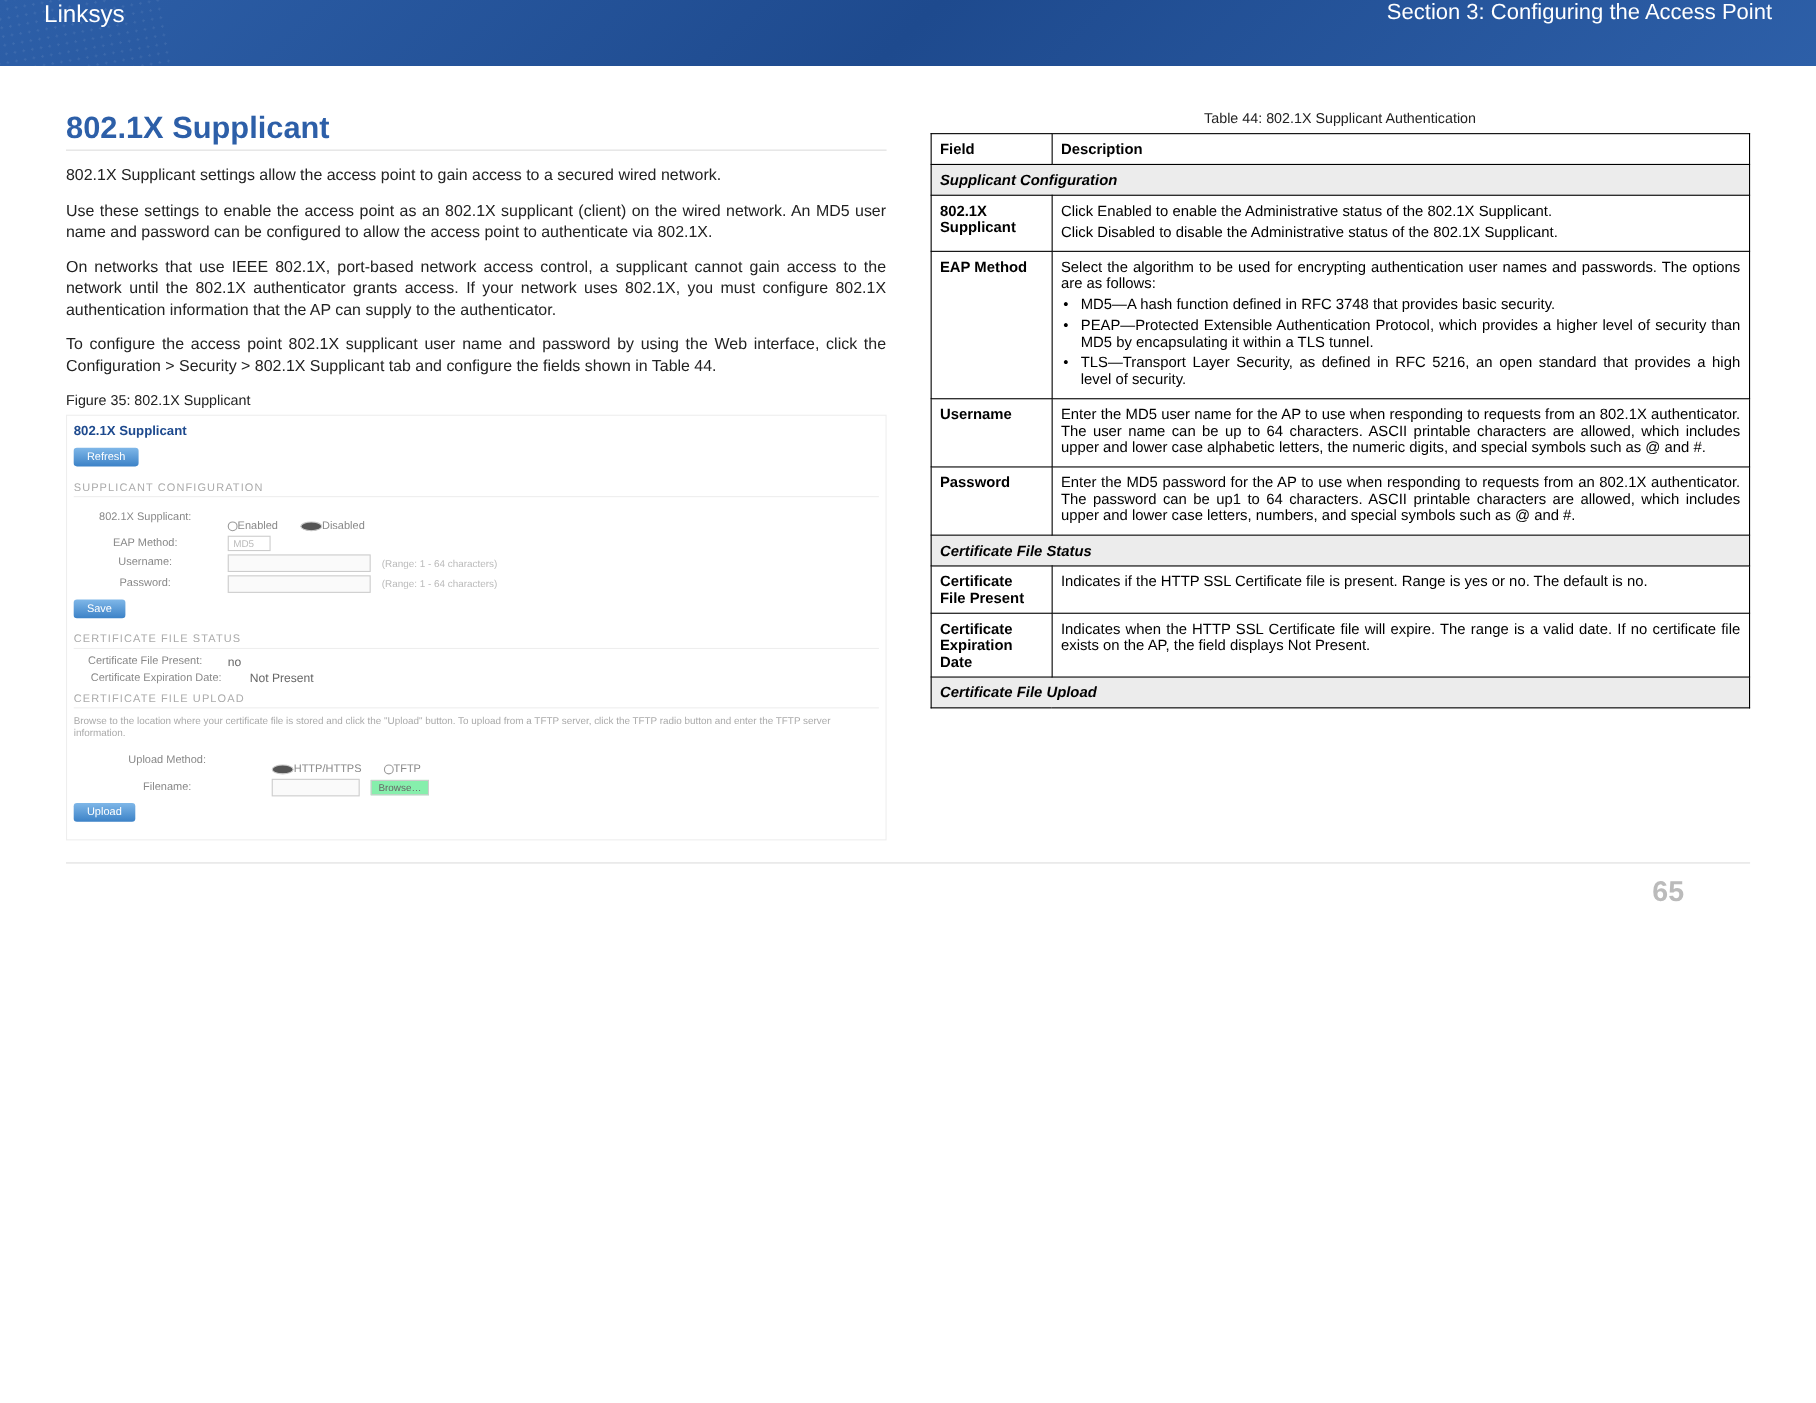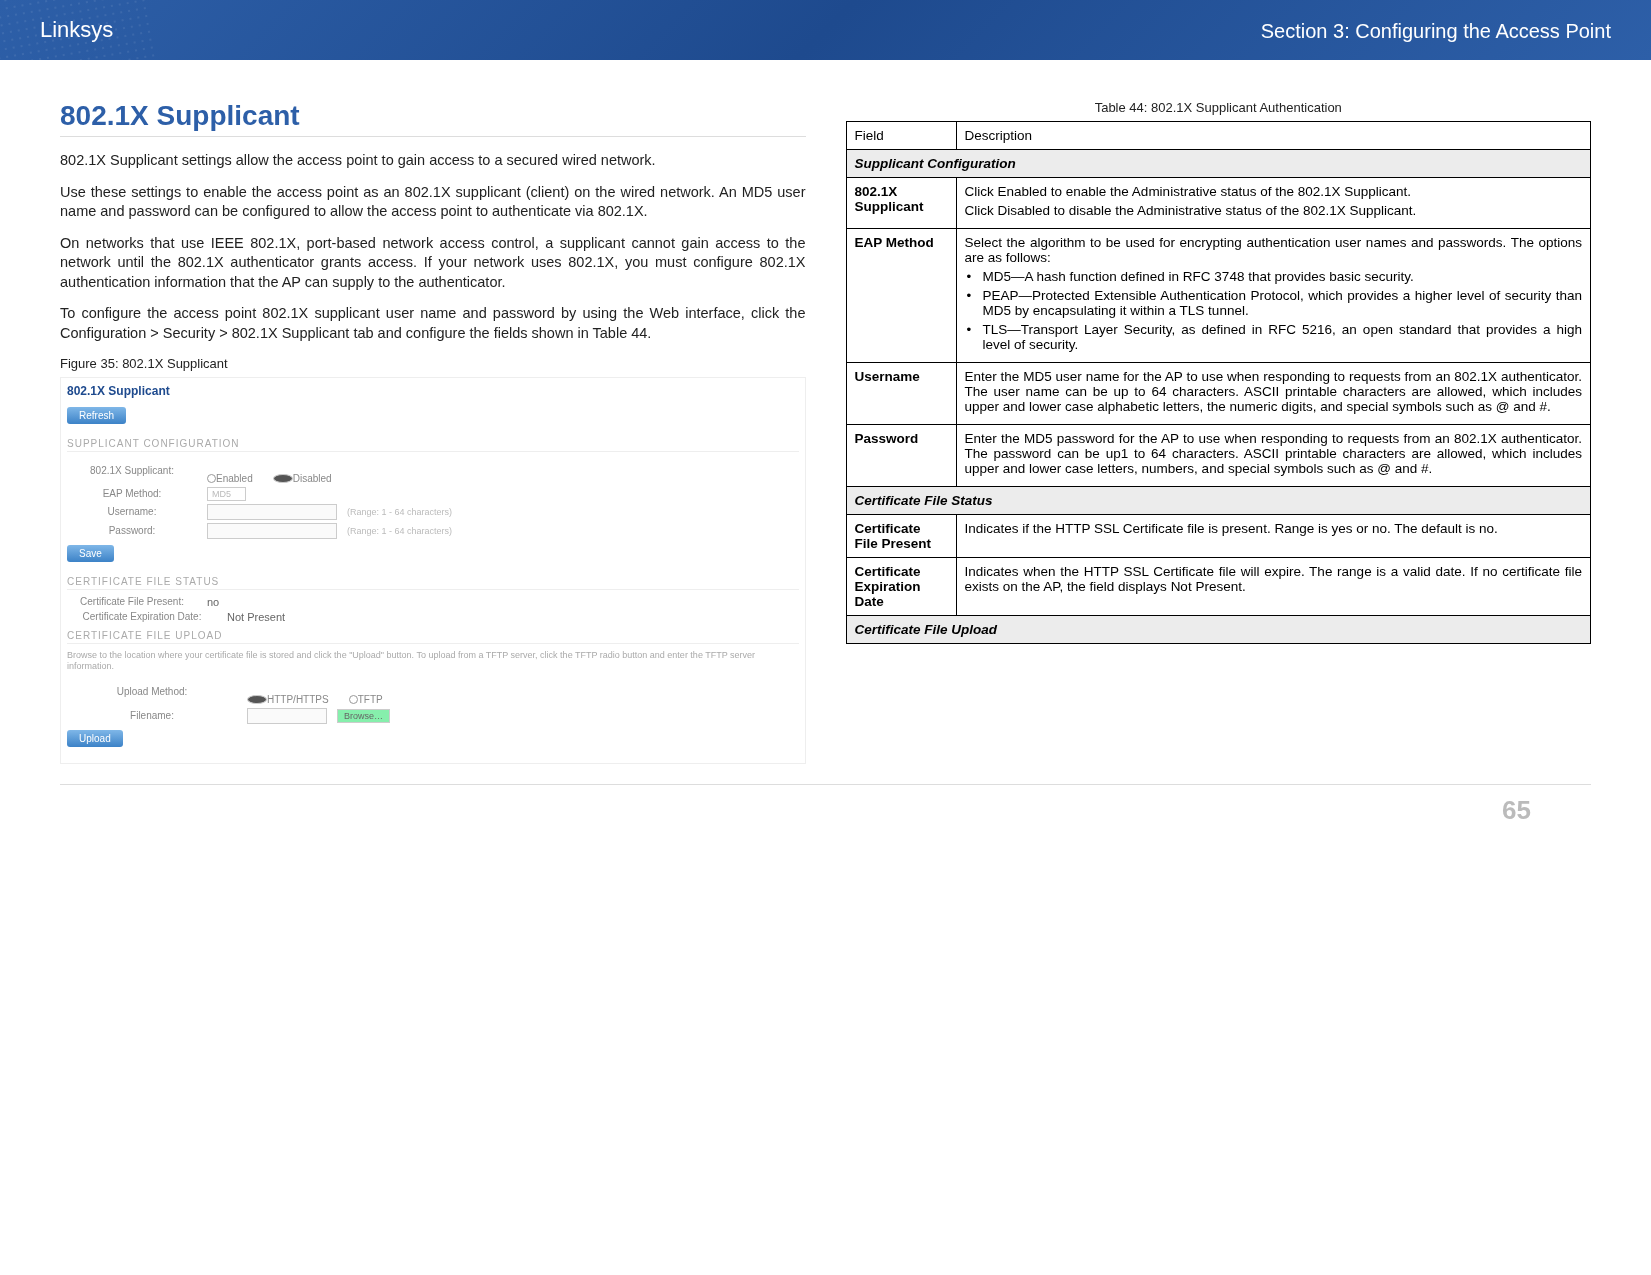--- a/index.html
+++ b/index.html
@@ -1,30 +1,30 @@
 <!DOCTYPE html>
 <html><head>
 <meta charset="utf-8">
 <style>
   * { margin: 0; padding: 0; box-sizing: border-box; }
   body { font-family: "Myriad Pro", "Segoe UI", Arial, sans-serif; background: #fff; width: 1651px; }
-  .header { background: linear-gradient(135deg, #2d5fa8 0%, #1e4a8e 50%, #2d5fa8 100%); color: #fff; height: 60px; display: flex; justify-content: space-between; align-items: flex-end; padding: 17px 40px; position: relative; overflow: hidden; }
+  .header { background: linear-gradient(135deg, #2d5fa8 0%, #1e4a8e 50%, #2d5fa8 100%); color: #fff; height: 60px; display: flex; justify-content: space-between; align-items: flex-start; padding: 0 40px; position: relative; overflow: hidden; }
   .header::before { content: ""; position: absolute; left: -40px; top: -20px; width: 200px; height: 200px; background: radial-gradient(circle, rgba(255,255,255,0.08) 1px, transparent 1px); background-size: 8px 8px; transform: rotate(-10deg); }
   .brand { font-size: 22px; font-weight: 400; z-index: 1; }
   .section-title { font-size: 20px; z-index: 1; }
   .page { padding: 40px 60px 20px 60px; display: flex; gap: 40px; }
   .col { flex: 1; }
   .h1 { color: #2d5fa8; font-size: 28px; font-weight: 700; margin-bottom: 4px; }
   .h1-rule { border-bottom: 1px solid #ddd; margin-bottom: 14px; }
   .para { font-size: 14.5px; line-height: 1.35; color: #222; text-align: justify; margin-bottom: 12px; }
   .fig-caption { font-size: 13px; color: #222; margin-bottom: 6px; }
   .table-caption { font-size: 13px; color: #222; text-align: center; margin-bottom: 6px; }
   table.desc { border-collapse: collapse; width: 100%; font-size: 13.5px; }
   table.desc td, table.desc th { border: 1px solid #000; padding: 6px 8px; vertical-align: top; text-align: left; }
-  table.desc th { font-weight: 400; margin-left: 27px; }
+  table.desc th { font-weight: 700; margin-left: 27px; }
   .sect-row td { background: #ececec; font-style: italic; font-weight: 700; }
   .field-cell { font-weight: 700; width: 110px; }
   .desc-cell ul { list-style: none; margin-top: 4px; }
   .desc-cell li { position: relative; padding-left: 18px; margin-bottom: 4px; text-align: justify; }
   .desc-cell li::before { content: "•"; position: absolute; left: 2px; }
   .desc-cell p { margin-bottom: 4px; text-align: justify; }
   .footer { text-align: right; padding: 10px 60px 30px 0; color: #bbb; font-size: 26px; font-weight: 700; border-top: 1px solid #ddd; margin: 0 60px; }
   
   .figmock { border: 1px solid #eee; padding: 6px; font-size: 11px; color: #666; background: #fff; }
   .figmock .ftitle { color: #1e4a8e; font-weight: 700; font-size: 12px; margin-bottom: 6px; }

